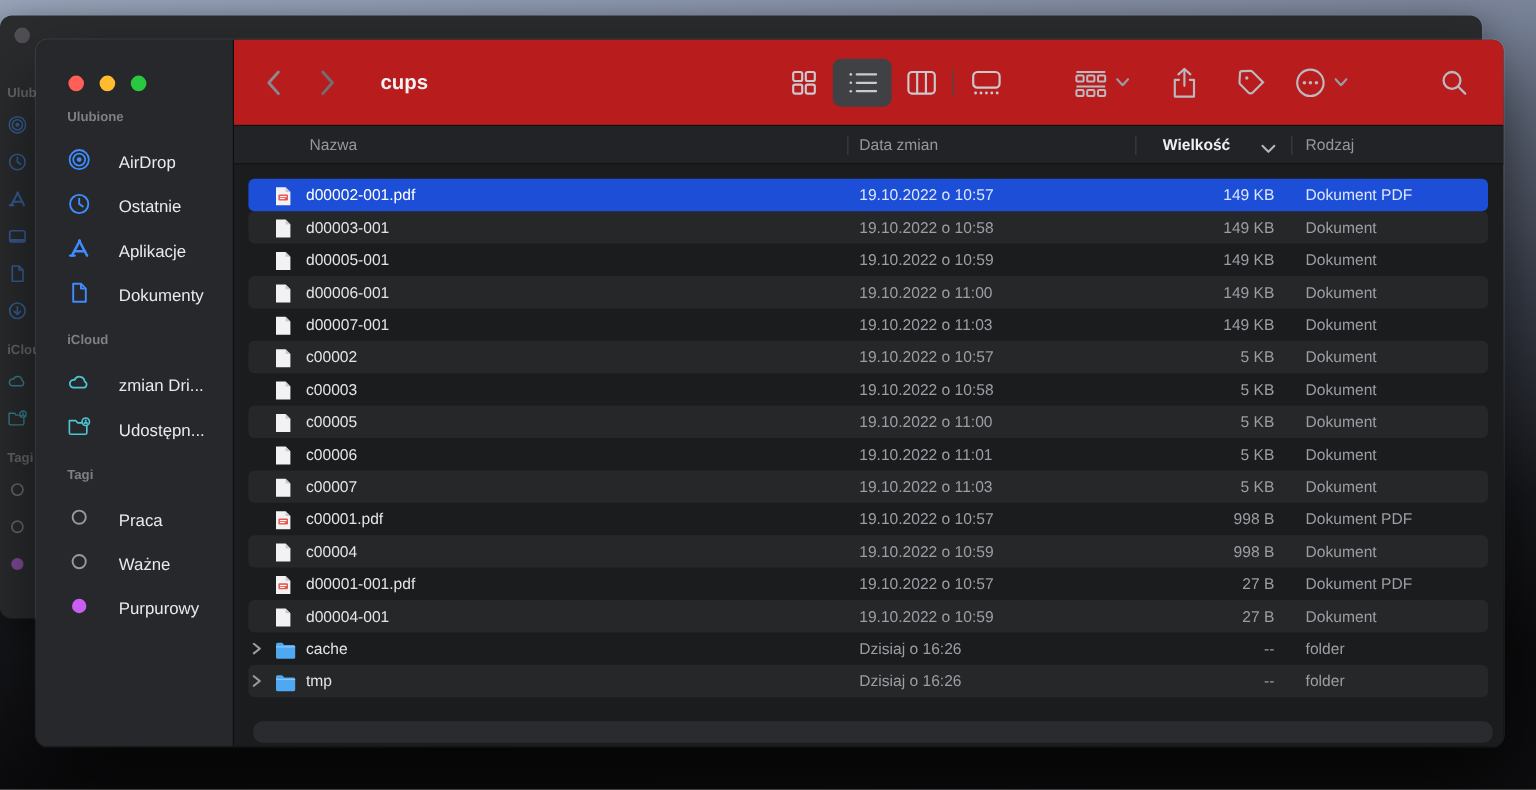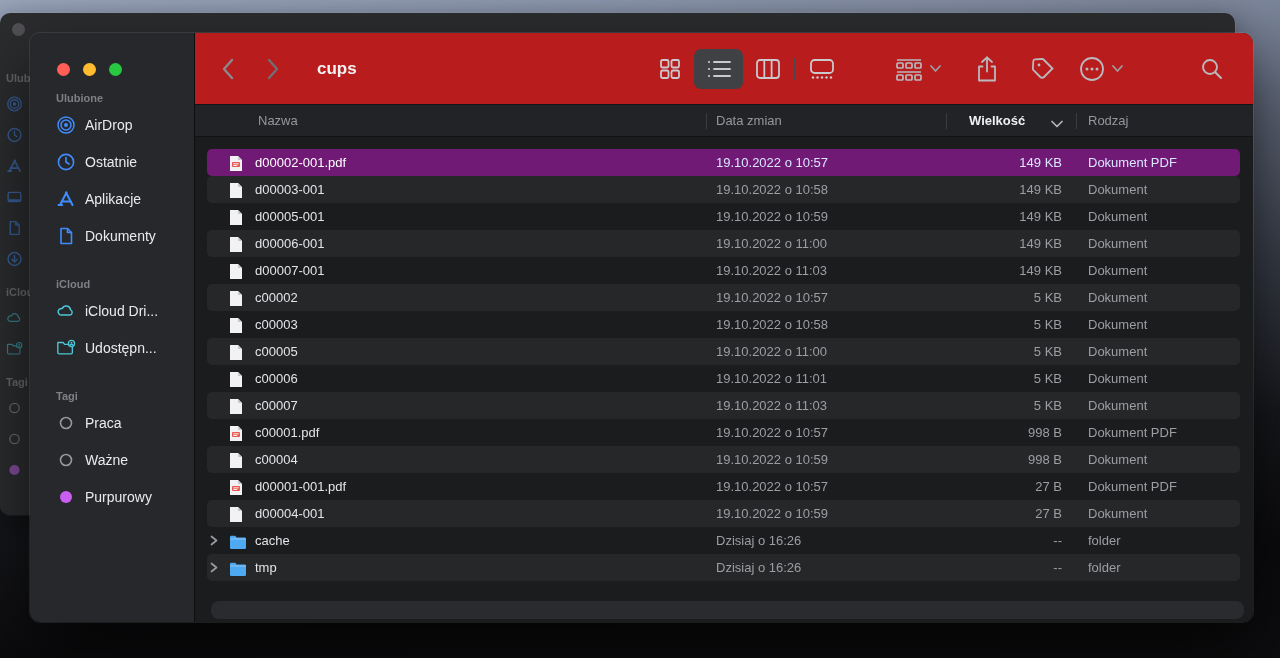--- a/index.html
+++ b/index.html
@@ -21,21 +21,21 @@
     border-radius:10px; overflow:hidden; display:flex;
     box-shadow:0 28px 65px rgba(0,0,0,.6); outline:1px solid rgba(255,255,255,.09); }
 
   
   .sidebar { width:165px; background:#27282b; border-right:1px solid #0e0e10; flex:none; position:relative; }
   .traffic { display:flex; gap:13px; padding:30px 0 0 27px; }
   .tl { width:13px; height:13px; border-radius:50%; }
   .sb-nav { padding:16px 6px 0 16px; }
   .sec-h { font-size:11px; font-weight:bold; color:#7f7f85; margin:12px 0 2px 10px; }
   .sec-h.first { margin-top:0; }
-  .sb-item { display:flex; align-items:center; gap:9px; height:37px; padding-left:10px; border-radius:6px;
+  .sb-item { display:flex; align-items:flex-end; gap:23px; height:37px; padding-left:10px; border-radius:6px;
     color:#eaeaec; font-size:14px; white-space:nowrap; overflow:hidden; }
   .sb-item svg { flex:0 0 20px; }
   .sec-gap { height:12px; }
 
   
   .main { flex:1; background:#1b1c1e; position:relative; display:flex; flex-direction:column; }
   .toolbar { height:72px; background:#b91c1c; border-bottom:1px solid #131316; position:relative; flex:none; }
   .tb { position:absolute; top:50%; transform:translateY(-50%); display:flex; align-items:center; color:#b9b9bf; }
   .tb svg { display:block; }
   .t-back { left:26px; color:#89898f; }
@@ -58,21 +58,21 @@
   .lh { position:absolute; top:0; line-height:31px; }
   .lh-sep { position:absolute; top:8px; width:1px; height:16px; background:#3c3c40; }
   .lh-size { font-weight:bold; color:#f0f0f2;margin-left:16px; }
   .lh-sort { top:3px; color:#b5b5ba; }
 
   
   .list-body { flex:1; padding-top:12px; position:relative; }
   .row { position:relative; height:27px; line-height:27px; margin:0 13px 0 12px; border-radius:5px;
     font-size:13px; color:#9d9da4; }
   .row.alt { background:rgba(255,255,255,.05); }
-  .row.selected { background:#701a75; color:#dbe6ff; }
+  .row.selected { background:#1d4ed8; color:#dbe6ff; }
   .row.selected .c-name { color:#ffffff; }
   .c-name { position:absolute; left:0; top:0; right:400px; color:#e4e4e8; white-space:nowrap; }
   .c-disc { position:absolute; left:3px; top:0; height:27px; display:flex; align-items:center; color:#9b9ba1; }
   .c-icon { position:absolute; left:22px; top:5px; }
   .c-text { position:absolute; left:48px; top:0; }
   .c-date { position:absolute; left:509px; top:0; }
   .c-size { position:absolute; left:700px; width:155px; top:0; text-align:right; }
   .c-kind { position:absolute; left:881px; top:0;text-align:right; }
 
   .bottom-strip { position:absolute; left:16px; right:9px; bottom:3px; height:18px; background:#2a2b2e; border-radius:8px; }
@@ -207,21 +207,21 @@
           <span>Dokumenty</span>
         </div>
         <div class="sec-gap"></div>
         <div class="sec-h">iCloud</div>
         <div class="sb-item">
           <span style="display: flex; width: 20px; justify-content: center;">
             <svg width="22" height="20" viewBox="0 0 22 20" fill="none" stroke="#4cc6d6" stroke-width="1.6" stroke-linejoin="round">
               <path d="M6 14.5 a3.6 3.6 0 1 1 .8 -7.1 a4.8 4.8 0 0 1 9.2 1.4 a3 3 0 0 1 -.7 5.7 Z"></path>
             </svg>
           </span>
-          <span>iCloud Dri...</span>
+          <span>zmian Dri...</span>
         </div>
         <div class="sb-item">
           <span style="display: flex; width: 20px; justify-content: center;">
             <svg width="22" height="20" viewBox="0 0 22 20" fill="none" stroke="#4cc6d6" stroke-width="1.5" stroke-linejoin="round">
               <path d="M2 4 H8 L9.5 6 H18 V15 a1.5 1.5 0 0 1 -1.5 1.5 H3.5 A1.5 1.5 0 0 1 2 15 Z"></path>
               <circle cx="17" cy="5" r="3.4" fill="#27282b" stroke="#4cc6d6"></circle>
               <circle cx="17" cy="4" r="1" fill="#4cc6d6" stroke="none"></circle>
               <path d="M15.3 6.8 a2 2 0 0 1 3.4 0" stroke="#4cc6d6"></path>
             </svg>
           </span>

